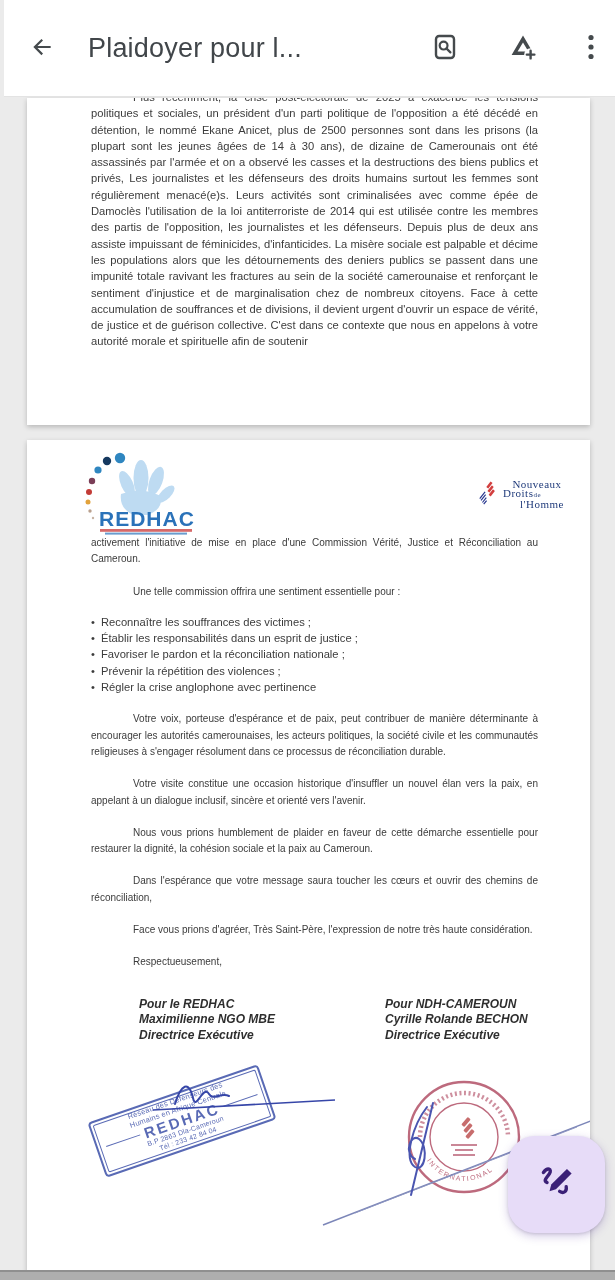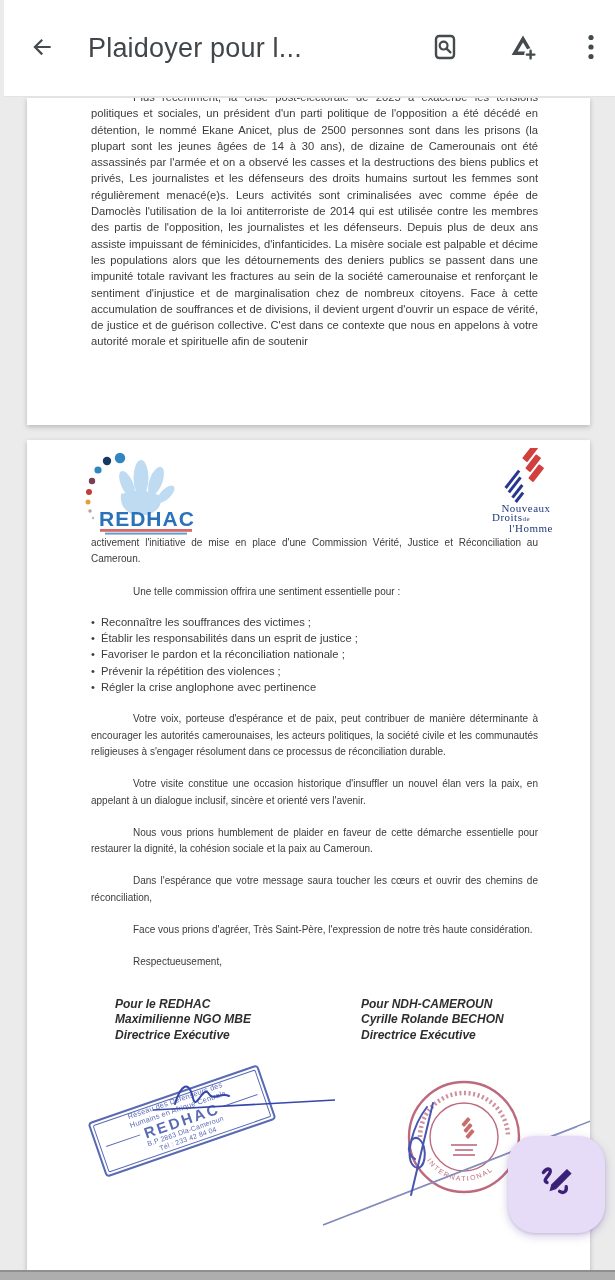--- a/index.html
+++ b/index.html
@@ -40,31 +40,31 @@
 
   .bullets { list-style:none; margin-top:14px; }
   .bullets li { font-size:11.2px; line-height:16.3px; color:#3b3b3b;
     display:flex; }
   .bullet-dot { width:10px; flex:0 0 10px; }
 
   
   .logo-row { display:flex; align-items:flex-start; height:95px; padding-top:8px; }
   .redhac-logo { margin-left:36px; width:150px; height:87px; }
   .ndh-logo { margin-left:auto; margin-right:26px; width:90px; height:92px;
-    display:flex; flex-direction:column; align-items:center; }
+    display:flex; align-items:center; }
   .ndh-mark { width:56px; height:56px; }
   .ndh-text { font-family:"Liberation Serif", serif; color:#1f3a7a; font-size:11px;
     line-height:9px; text-align:center; letter-spacing:.5px; }
   .ndh-l1 { margin-left:14px; }
   .ndh-l2 { margin-left:-16px; }
   .ndh-de { font-size:7px; }
   .ndh-l3 { margin-left:24px; }
 
   
-  .sign-row { display:flex; margin-top:26px; }
+  .sign-row { display:flex; margin-top:26px;padding-left:24px; }
   .sign-col { font-size:12px; line-height:15.5px; font-weight:bold;
     font-style:italic; color:#2e2e2e; }
   .sign-left { margin-left:88px; width:240px; }
   .sign-right { margin-left:6px; }
 
   
   .stamp-redhac { position:absolute; left:65px; top:652px; width:180px; height:58px;
     border:2px solid #4356ab; border-radius:4px; transform:rotate(-19deg);
     color:#4356ab; text-align:center; padding-top:2px; opacity:.88;
     background:rgba(255,255,255,.0); }

